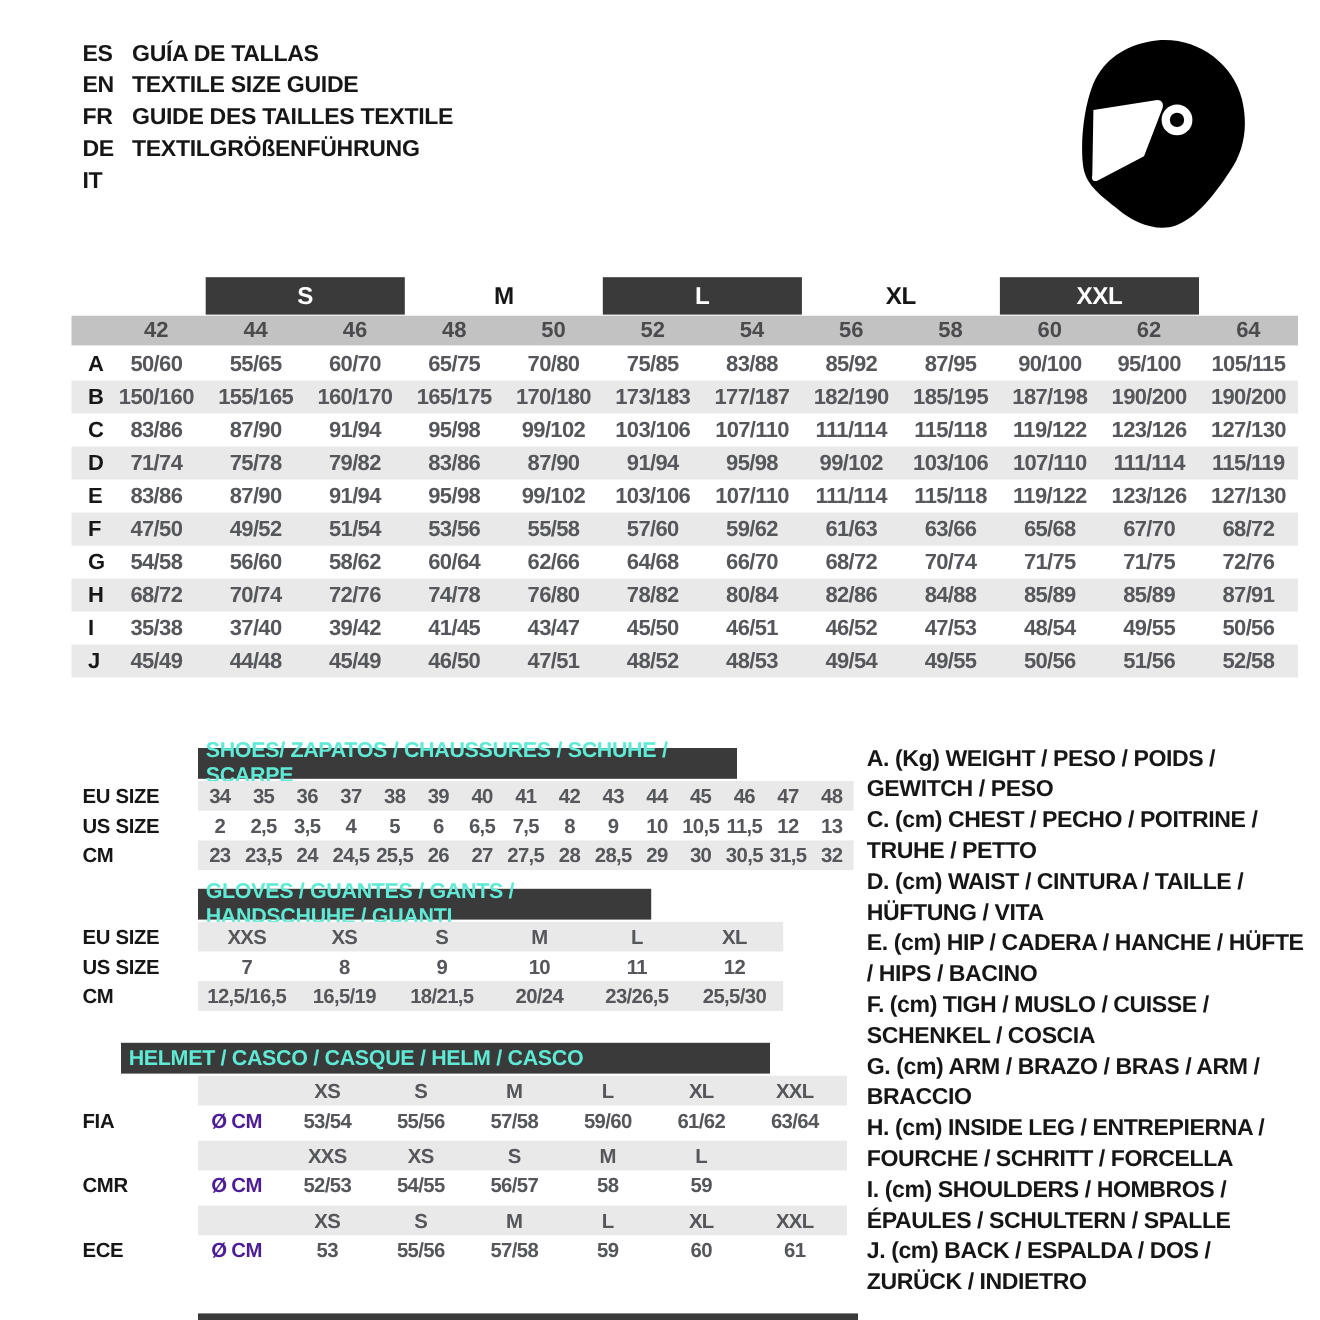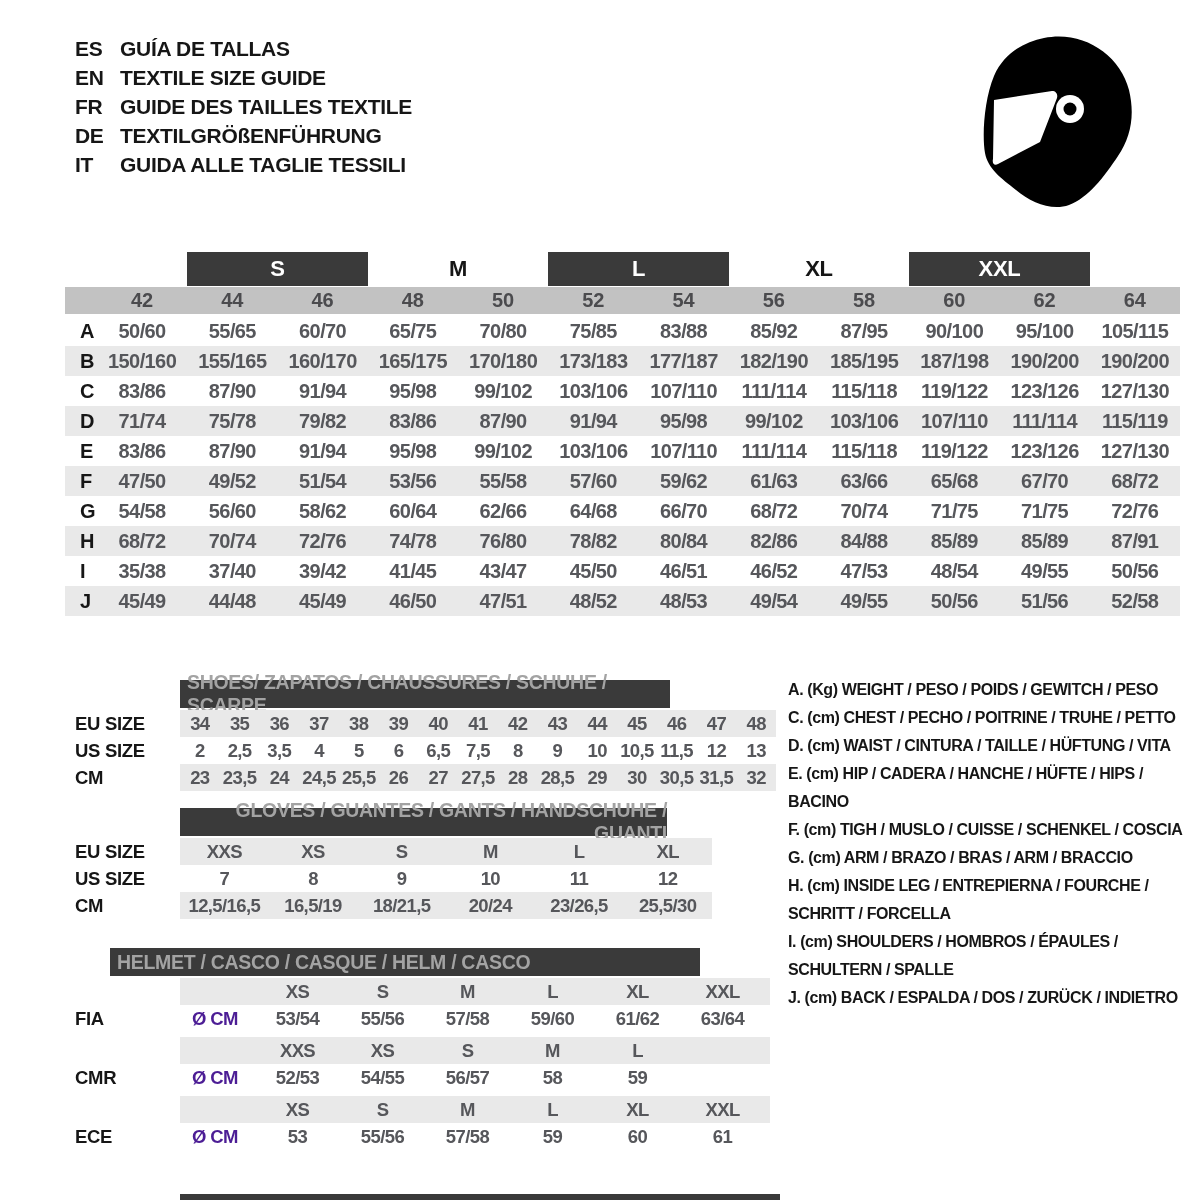--- a/index.html
+++ b/index.html
@@ -22,40 +22,40 @@
   .group-cell.boxed{background:var(--dark,#3a3a3a);color:#fff;}
   .num-row{height:27px;background:var(--num_bar,#c2c2c2);margin-bottom:2px;}
   .num-cell{display:flex;align-items:center;justify-content:center;font-size:20px;color:#4b4b4e;}
   .data-row{height:30px;}
   .data-row.alt{background:var(--stripe,#e9e9e9);}
   .letter-cell{display:flex;align-items:center;padding-left:15px;font-size:20px;}
   .val-cell{display:flex;align-items:center;justify-content:center;font-size:20px;
             color:var(--value_text,#56575b);letter-spacing:-0.6px;}
   
   .lower-left{left:65px;top:680px;width:715px;}
-  .block-title{height:28px;background:var(--dark,#3a3a3a);color:#a3a3a3;display:flex;align-items:center;
+  .block-title{height:28px;background:var(--dark,#3a3a3a);color:#5eead4;display:flex;align-items:center;
                padding-left:7px;font-size:19.5px;letter-spacing:-0.3px;margin-left:115px;margin-bottom:2px;box-sizing:border-box;}
   .shoes .block-title{width:490px;}
-  .gloves .block-title{width:487px;text-align:right;}
+  .gloves .block-title{width:412px;}
   .helmet-block .block-title{width:590px;margin-left:45px;}
   .trow{display:flex;height:27px;}
   .rowlabel{width:115px;display:flex;align-items:center;padding-left:10px;font-size:18.5px;box-sizing:border-box;letter-spacing:-0.3px;}
   .cells{display:grid;height:100%;}
   .striped{background:var(--stripe,#e9e9e9);}
   .shoes .cells{width:596px;grid-template-columns:repeat(15,1fr);}
   .gloves .cells{width:532px;grid-template-columns:repeat(6,1fr);}
   .helmet-block .cells{width:590px;grid-template-columns:75px repeat(6,85px);}
   .cell{display:flex;align-items:center;justify-content:center;font-size:18.5px;
         color:var(--value_text,#56575b);letter-spacing:-0.6px;}
   .cell.unit{justify-content:flex-start;padding-left:12px;color:#4c1d95;}
   .gloves{margin-top:17px;}
   .helmet-block{margin-top:29px;}
   .hgap{margin-top:5px;}
   
-  .legend{left:788px;top:676px;width:402px;font-size:16px;line-height:28px;letter-spacing:-0.4px;}
+  .legend{left:788px;top:676px;width:402px;font-size:21px;line-height:28px;letter-spacing:-0.4px;}
   
   .partial-bar{left:180px;top:1194px;width:600px;height:6px;background:var(--dark,#3a3a3a);}
 </style>
 </head>
 <body>
 
 <div class="page">
 
   <div class="abs lang-list" id="langs">
       <div class="lang-row">
@@ -69,21 +69,20 @@
       <div class="lang-row">
         <span class="lang-code">FR</span>
         <span class="lang-title">GUIDE DES TAILLES TEXTILE</span>
       </div>
       <div class="lang-row">
         <span class="lang-code">DE</span>
         <span class="lang-title">TEXTILGRÖßENFÜHRUNG</span>
       </div>
       <div class="lang-row">
         <span class="lang-code">IT</span>
-        <span class="lang-title">GUIDA ALLE TAGLIE TESSILI</span>
       </div>
     </div>
 
   <div class="abs helmet-wrap">
     <svg width="152" height="178" viewBox="0 0 152 178" aria-hidden="true">
       <path d="M62 6 C100 -2 138 22 147 58 C153 83 149 105 136 124 C122 145 106 166 87 173 C70 179 49 171 34 158 C19 146 6 137 3 121 C0 104 2 68 12 44 C22 21 42 10 62 6 Z" fill="#000"></path>
       <path d="M12 68 L70 59 C74 59 76 62 75 66 L58 110 L16 132 C12 134 10 131 11 127 Z" fill="#fff"></path>
       <circle cx="88" cy="77" r="14" fill="#fff"></circle>
       <circle cx="88" cy="77" r="6.5" fill="#000"></circle>
     </svg>

